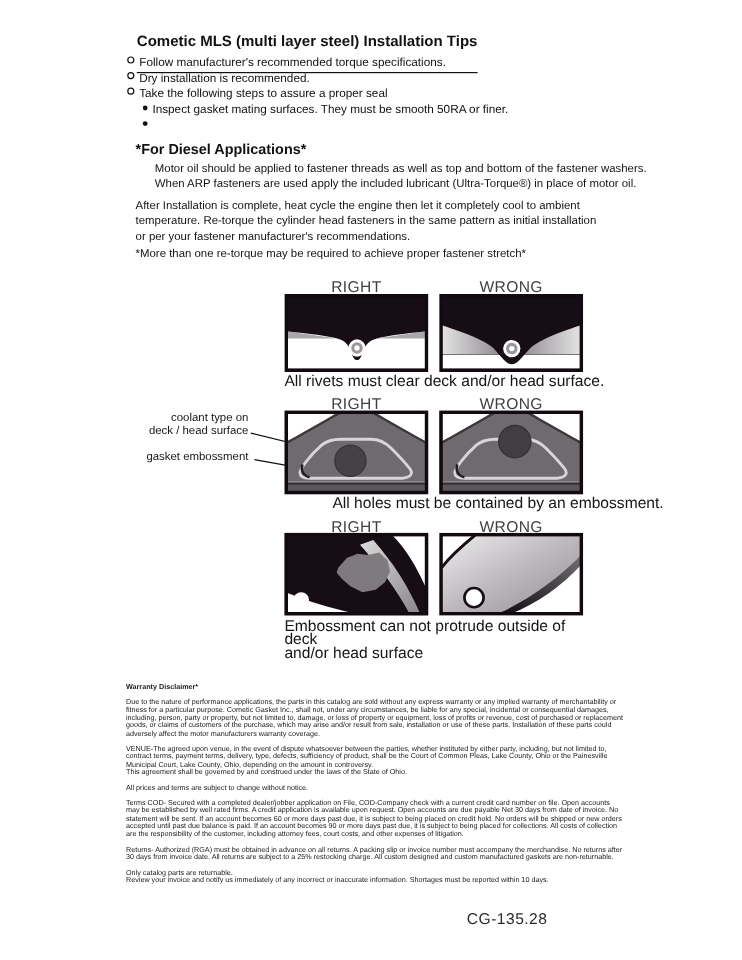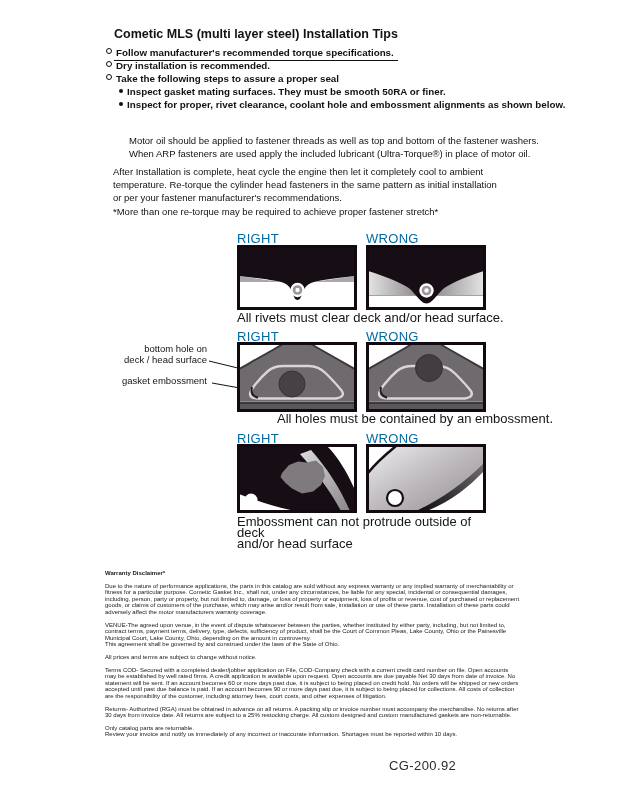--- a/index.html
+++ b/index.html
@@ -6,37 +6,37 @@
   #page{position:relative;width:618px;height:800px;background:#ffffff;overflow:hidden;
         font-family:"Liberation Sans","DejaVu Sans",sans-serif;color:#121212;}
   .abs{position:absolute;}
 
   
   .title{left:114px;top:27px;font-size:12.5px;font-weight:700;display:inline-block;
          border-bottom:1.6px solid #111;padding-bottom:19px;white-space:nowrap;}
 
   
   .bullets{left:106px;top:46px;font-size:9.8px;}
-  .b-line{height:13px;line-height:13px;white-space:nowrap;font-weight:bold;}
+  .b-line{height:13px;line-height:13px;white-space:nowrap;}
   .b-sub{padding-left:13px;}
   .o-bullet{display:inline-block;width:4px;height:4px;border:1px solid #111;border-radius:50%;
             margin-right:4px;vertical-align:2px;}
   .f-bullet{display:inline-block;width:4px;height:4px;background:#111;border-radius:50%;
             margin-right:4px;vertical-align:2px;}
 
   
   .diesel-head{left:113px;top:117px;font-size:12px;font-weight:700;white-space:nowrap;}
   .para{font-size:9.5px;}
   .p-line{height:13px;line-height:13px;white-space:nowrap;}
   .p1{left:113px;top:134px;margin-left:16px;}
   .p2{left:113px;top:165px;}
   .p3{left:113px;top:205px;}
 
   
-  .rw-label{width:120px;font-size:13px;letter-spacing:.3px;color:#0369a1;}
+  .rw-label{width:120px;text-align:center;font-size:13px;letter-spacing:.3px;color:#404040;}
   .cap{font-size:13px;line-height:11px;white-space:nowrap;color:#151515;}
   .ann{font-size:9.5px;line-height:10.5px;text-align:right;white-space:nowrap;color:#151515;}
 
   .dbox{display:block;}
   svg{display:block;}
 
   
   .legal{left:105px;top:570px;width:415px;font-size:6px;line-height:6.6px;color:#202020;}
   .legal-head{font-weight:700;margin-bottom:6px;}
   .lp{margin-bottom:6px;}
@@ -49,23 +49,24 @@
 
 <div id="page">
 
   <div class="abs title">Cometic MLS (multi layer steel) Installation Tips</div>
 
   <div class="abs bullets">
     <div class="b-line"><span class="o-bullet"></span><span>Follow manufacturer's recommended torque specifications.</span></div>
     <div class="b-line"><span class="o-bullet"></span><span>Dry installation is recommended.</span></div>
     <div class="b-line"><span class="o-bullet"></span><span>Take the following steps to assure a proper seal</span></div>
     <div class="b-line b-sub"><span class="f-bullet"></span><span>Inspect gasket mating surfaces.  They must be smooth 50RA or finer.</span></div>
-    <div class="b-line b-sub"><span class="f-bullet"></span><span>Inspect for proper, rivet clearance, coolant hole and embossment alignments as shown below.</span></div>
-  </div>
-
+    <div class="b-line b-sub"><span class="f-bullet"></span></div>
+  </div>
+
+  <div class="abs diesel-head">*For Diesel Applications*</div>
   <div class="abs para p1">
     <div class="p-line">Motor oil should be applied to fastener threads as well as top and bottom of the fastener washers.</div>
     <div class="p-line">When ARP fasteners are used apply the included lubricant (Ultra-Torque®) in place of motor oil.</div>
   </div>
   <div class="abs para p3">
     <div class="p-line">*More than one re-torque may be required to achieve proper fastener stretch*</div>
   </div>
   <div class="abs para p2">
     <div class="p-line">After Installation is complete, heat cycle the engine then let it completely cool to ambient</div>
     <div class="p-line">temperature. Re-torque the cylinder head fasteners in the same pattern as initial installation</div>
@@ -107,21 +108,21 @@
     <circle cx="60.5" cy="45.5" r="2.2" fill="#ffffff"></circle>
     <rect x="1.5" y="1.5" width="117" height="62" fill="none" stroke="#120a10" stroke-width="3"></rect>
   </svg>
 
   <div class="abs cap" style="left:237px;top:312px;">All rivets must clear deck and/or head surface.</div>
 
   <div class="abs rw-label" style="left:237px;top:329px;">RIGHT</div>
   <div class="abs rw-label" style="left:366px;top:329px;">WRONG</div>
 
   <div class="abs ann" style="left:119px;top:344px;width:88px;">
-    <div>bottom hole on</div>
+    <div>coolant type on</div>
     <div>deck / head surface</div>
   </div>
   <div class="abs ann" style="left:111px;top:376px;width:96px;">gasket embossment</div>
 
   <svg class="abs" style="left:205px;top:354px;" width="90" height="44" viewBox="0 0 90 44">
     <line x1="4" y1="7" x2="82" y2="26" stroke="#111" stroke-width="1"></line>
     <line x1="7" y1="29" x2="57" y2="38" stroke="#111" stroke-width="1"></line>
   </svg>
 
   <svg class="abs dbox" style="left:237px;top:342px;" width="120" height="70" viewBox="0 0 120 70">
@@ -218,15 +219,15 @@
     </div>
     <div class="lp">
       <div>Returns- Authorized (RGA) must be obtained in advance on all returns.  A packing slip or invoice number must accompany the merchandise.  No returns after 30 days from invoice date.  All returns are subject to a 25% restocking charge.  All custom designed and custom manufactured gaskets are non-returnable.</div>
     </div>
     <div class="lp">
       <div>Only catalog parts are returnable.</div>
       <div>Review your invoice and notify us immediately of any incorrect or inaccurate information.  Shortages must be reported within 10 days.</div>
     </div>
   </div>
 
-  <div class="abs part-code">CG-200.92</div>
+  <div class="abs part-code">CG-135.28</div>
 
 </div>
 
 </body></html>

